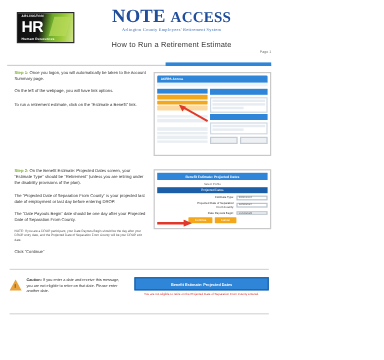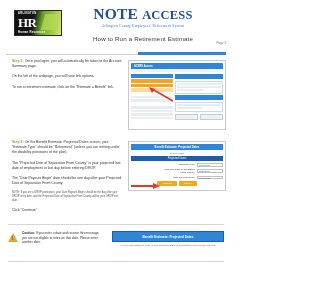--- a/index.html
+++ b/index.html
@@ -49,21 +49,21 @@
     font-family: "Liberation Sans", sans-serif;
   }
   .logo-hr {
     position: absolute;
     top: 5px;
     left: 3px;
     font-size: 13px;
     line-height: 13px;
     font-weight: bold;
     color: #ffffff;
-    font-family: Liberation Serif, serif;
+    font-family: Liberation Sans, sans-serif;
     letter-spacing: -0.5px;
   }
   .logo-bot {
     position: absolute;
     bottom: 1px;
     left: 3px;
     font-size: 2.8px;
     color: #ffffff;
     font-weight: bold;
     letter-spacing: 0.2px;

